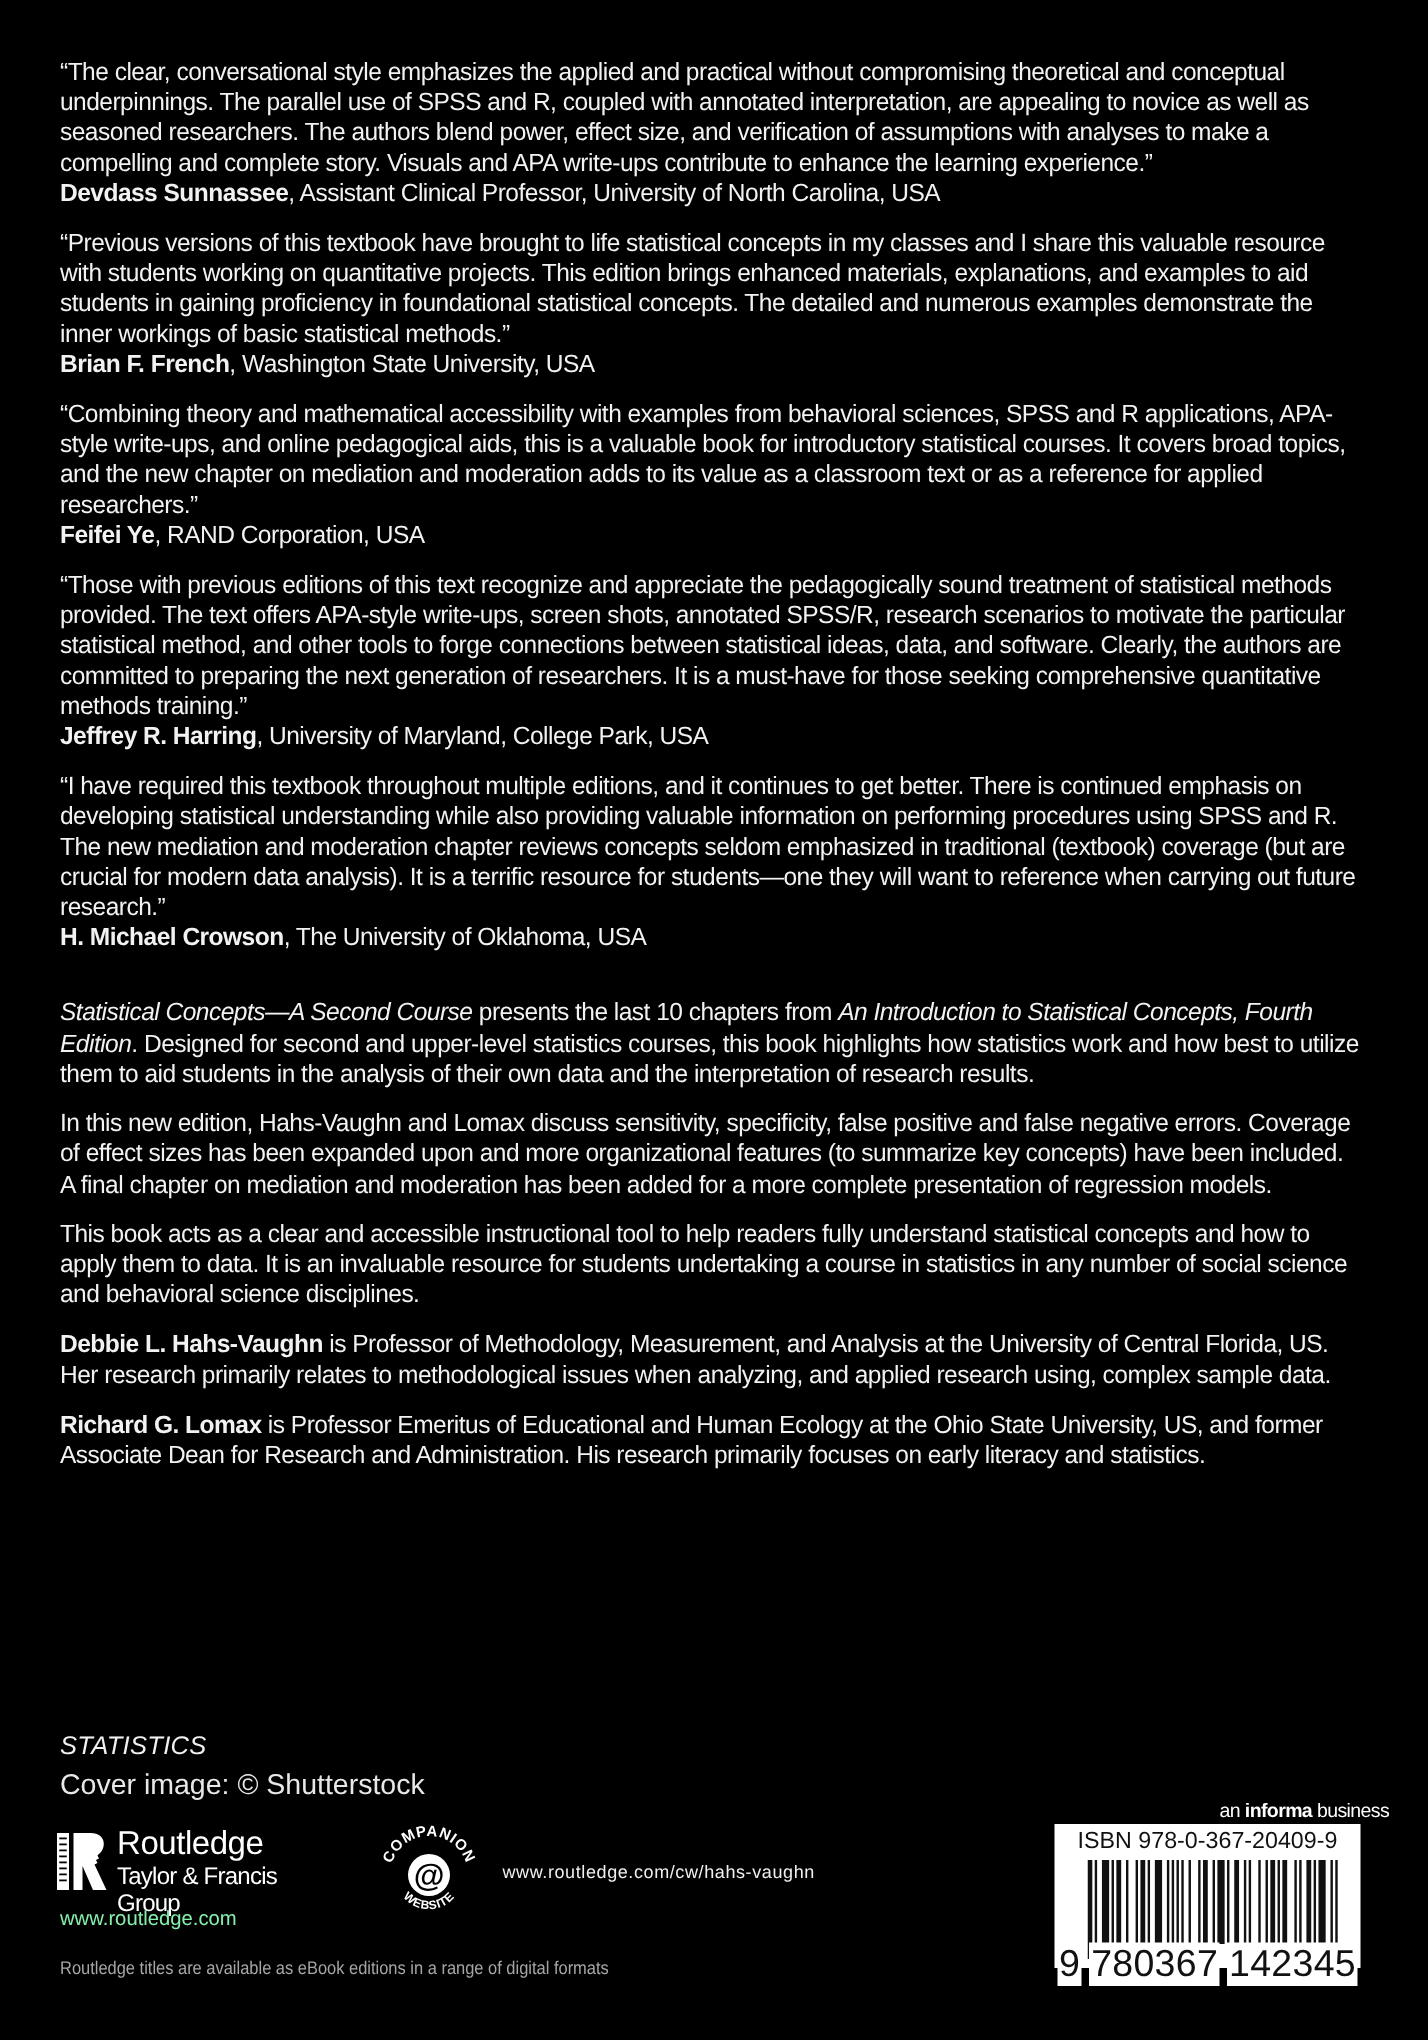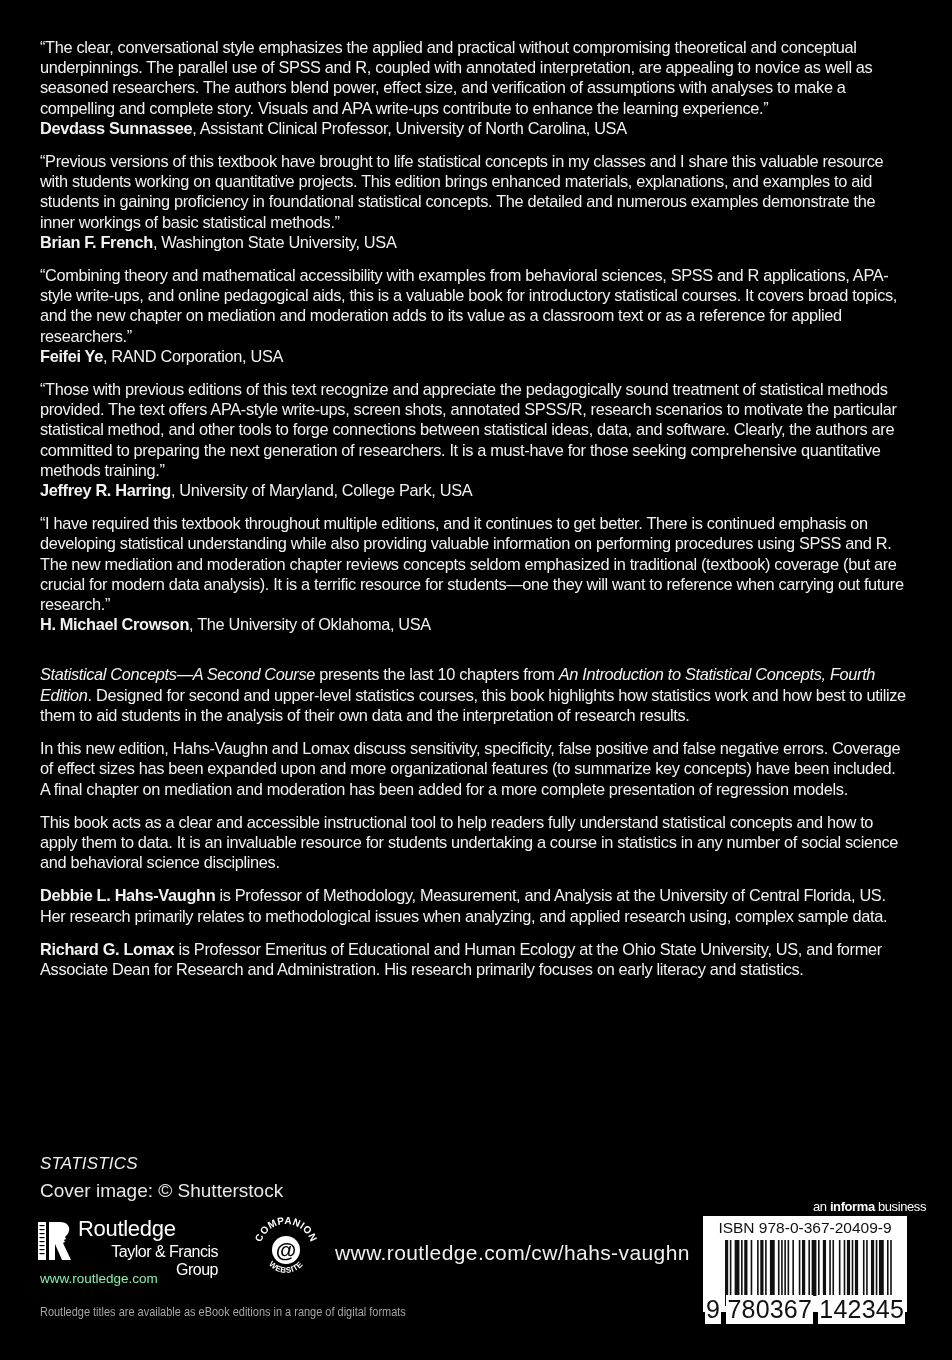--- a/index.html
+++ b/index.html
@@ -22,39 +22,39 @@
 
   .subject {
     position: absolute; left: 40px; top: 1154px;
     font-size: 17px; letter-spacing: 0.2px; color: #f0f0f0; font-style: italic;
   }
   .cover-credit {
     position: absolute; left: 40px; top: 1180px;
     font-size: 19px; color: #e8e8e8;
   }
 
-  .rt-logo { position: absolute; left: 38px; top: 1220px; width: 180px; height: 45px; text-align: right; }
+  .rt-logo { position: absolute; left: 38px; top: 1220px; width: 180px; height: 45px; }
   .rt-mark { position: absolute; left: 0; top: 0; width: 34px; height: 42px; }
   .rt-name {
     position: absolute; left: 40px; top: -4px;
     font-size: 22px; color: #fff; letter-spacing: -0.3px;
   }
   .rt-group {
     position: absolute; left: 40px; top: 23px;
     font-size: 16px; color: #fff; letter-spacing: -0.5px;
   }
   .rt-url {
     position: absolute; left: 40px; top: 1271px;
     font-size: 13.5px; color: #86efac;
   }
 
   .companion { position: absolute; left: 246px; top: 1216px; width: 80px; height: 64px; }
   .companion-url {
     position: absolute; left: 335px; top: 1241px;
-    font-size: 21px; color: #f0f0f0; letter-spacing: 0.4px;
+    font-size: 12px; color: #f0f0f0; letter-spacing: 0.4px;
   }
 
   .ebook-note {
     position: absolute; left: 40px; top: 1305px;
     font-size: 12.2px; color: #a6a6a6;
     transform: scaleX(0.9); transform-origin: left top;
   }
 
   .informa {
     position: absolute; left: 813px; top: 1199px;

